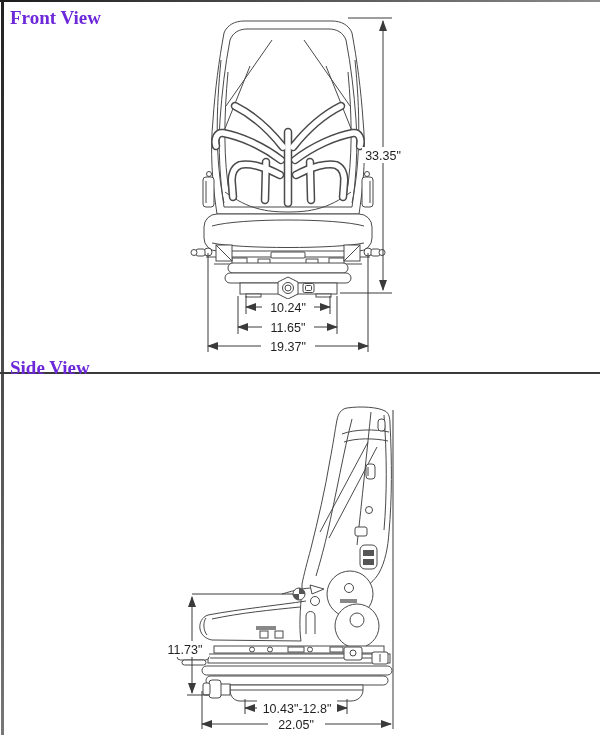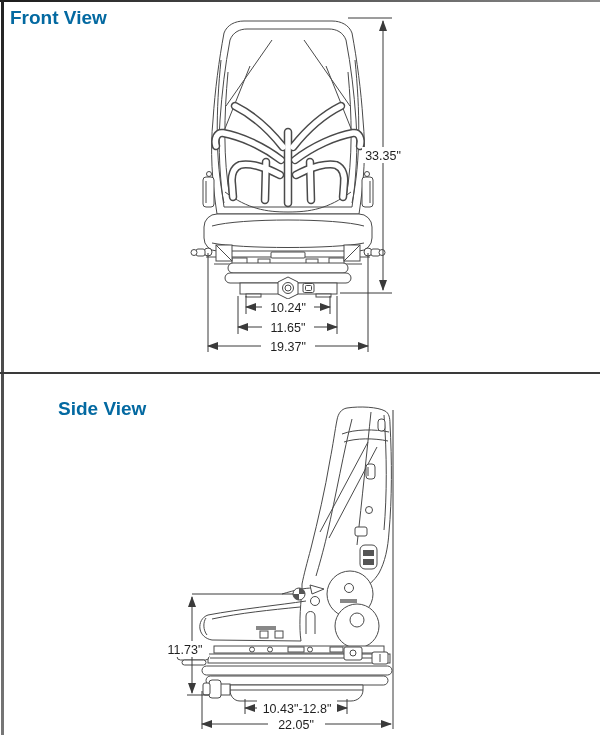--- a/index.html
+++ b/index.html
@@ -6,25 +6,25 @@
   body{
     width:600px;height:735px;position:relative;overflow:hidden;
     background:#ffffff;font-family:"Liberation Sans",sans-serif;
   }
   .border-top{position:absolute;left:0;top:0;width:600px;height:2px;
     background:linear-gradient(to right,#1c1c1c,#8a8a8a);}
   .border-left{position:absolute;left:1px;top:0;width:3px;height:735px;
     background:linear-gradient(to bottom,#222,#777);}
   .divider{position:absolute;left:0;top:372px;width:600px;height:2px;background:#3a3a3a;}
   .view-title{
-    position:absolute;left:10px;color:#0369a1;
-    font-family:Liberation Sans, sans-serif;font-weight:bold;font-size:19px;
+    position:absolute;left:10px;color:#6d28d9;
+    font-family:Liberation Serif, serif;font-weight:bold;font-size:19px;
   }
   #front-title{top:7px;}
-  #side-title{top:398px;margin-left:48px;}
+  #side-title{top:357px;}
   svg{position:absolute;left:0;top:0;}
   .ln{stroke:#4a4a4a;fill:none;stroke-width:1;}
   .lnf{stroke:#4a4a4a;fill:#ffffff;stroke-width:1;}
   .cho{stroke:#4a4a4a;fill:none;stroke-width:8.5;stroke-linecap:round;stroke-linejoin:round;}
   .chi{stroke:#ffffff;fill:none;stroke-width:5.5;stroke-linecap:round;stroke-linejoin:round;}
   .dim{stroke:#3a3a3a;fill:none;stroke-width:1;}
   .dimtxt{font-family:"Liberation Sans",sans-serif;font-size:12.5px;fill:#1f1f1f;}
   .lblbg{fill:#ffffff;stroke:none;}
   .dk{fill:#555;stroke:none;}
   .smudge{fill:#888;stroke:none;}

